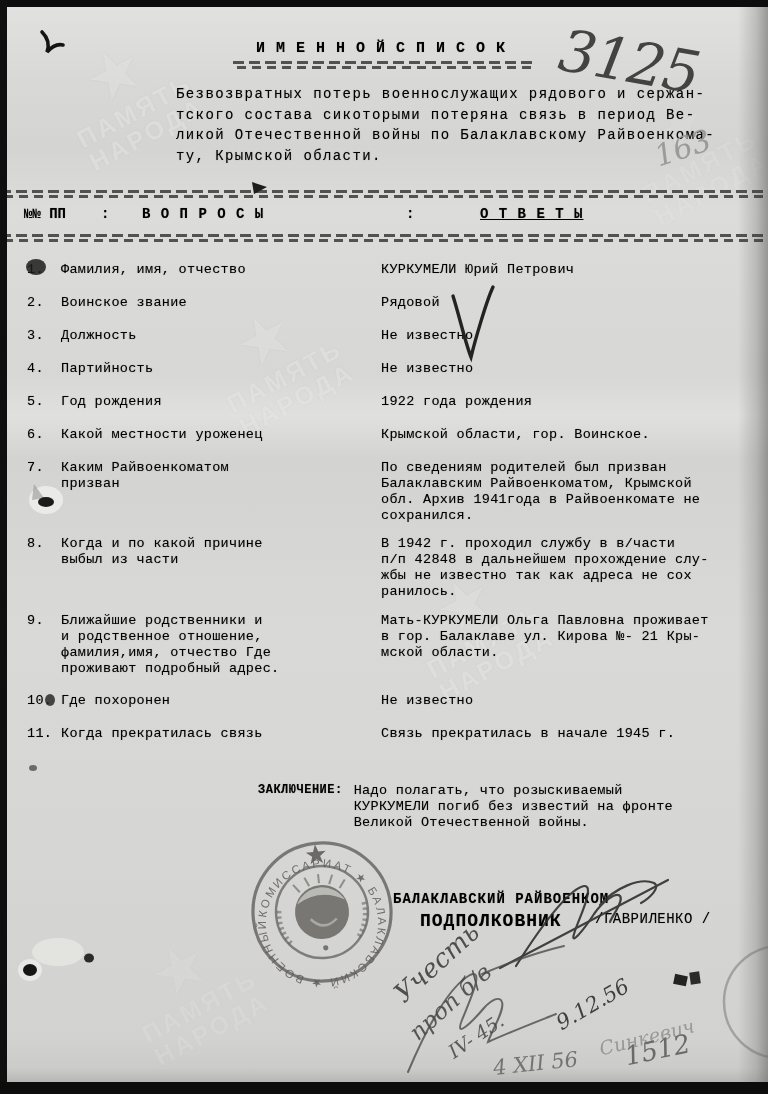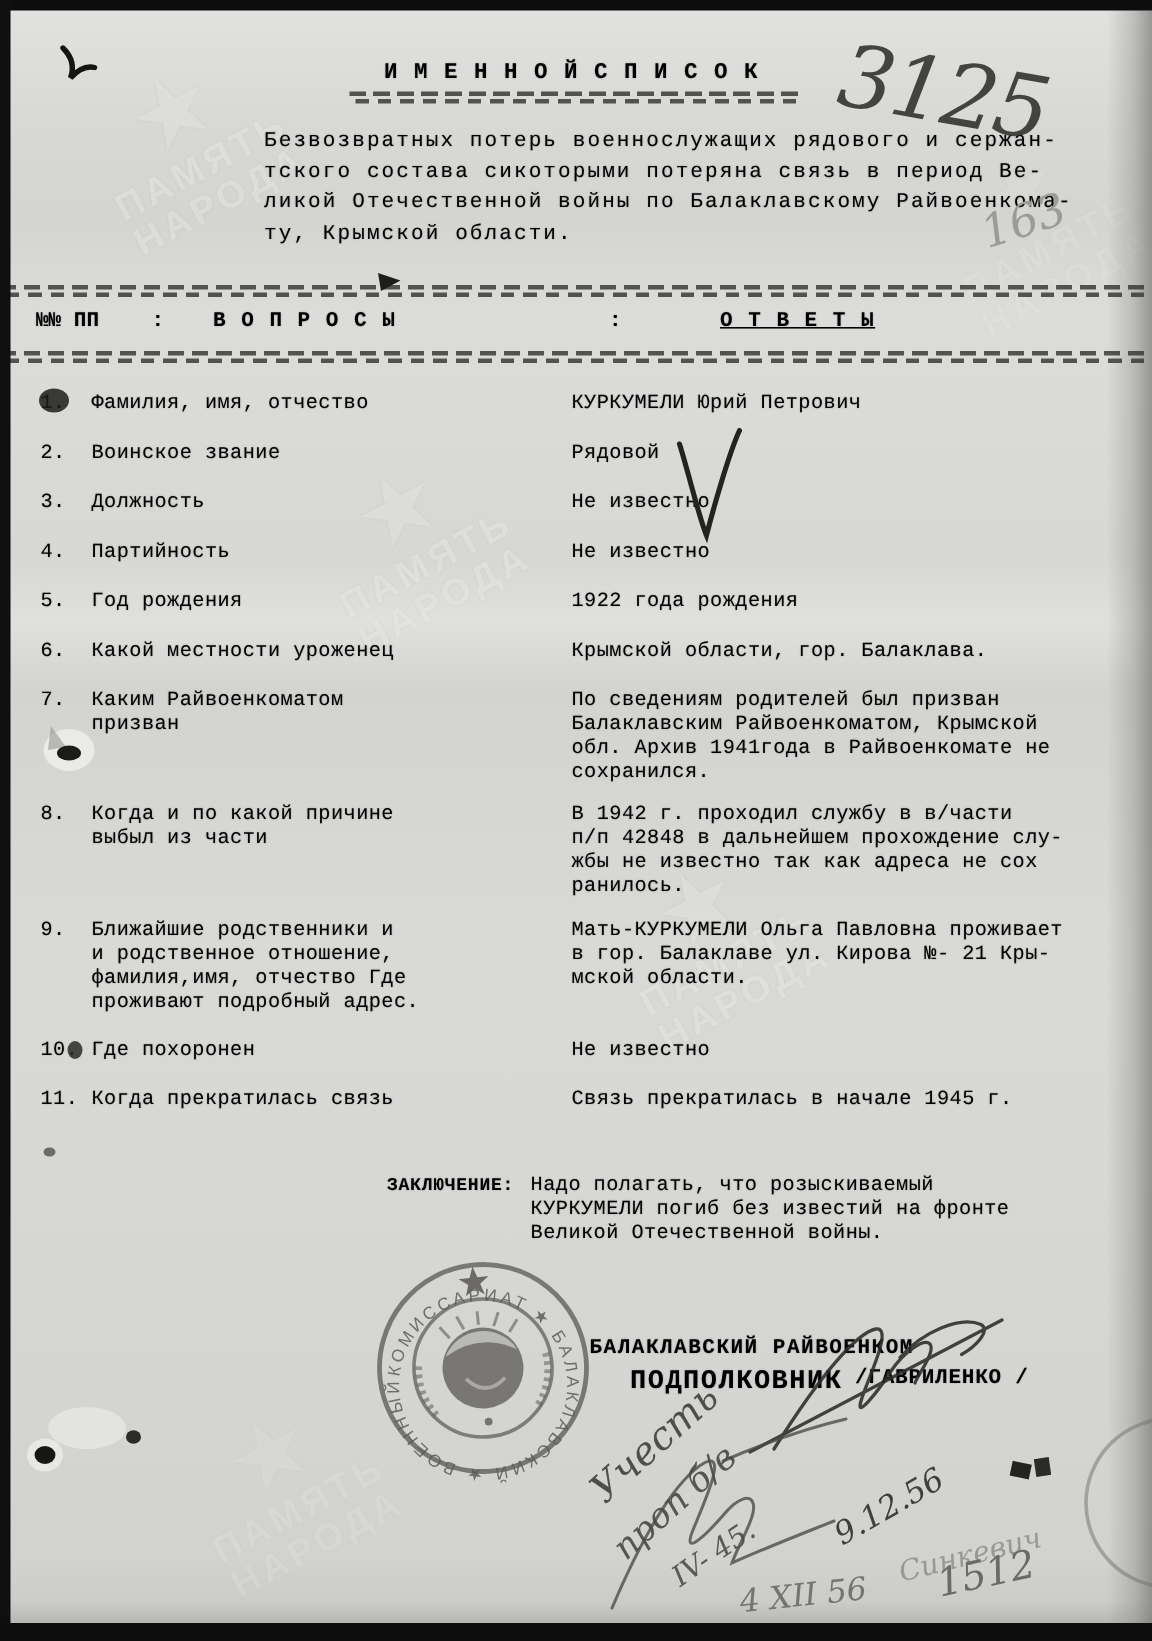--- a/index.html
+++ b/index.html
@@ -52,21 +52,21 @@
   .row.tight-a{margin-bottom:12px;}
   .row.tight-b{margin-bottom:13px;}
   .row.tight-c{margin-bottom:16px;}
 
   .conclusion{position:absolute;left:258px;top:783px;display:flex;z-index:10;}
   .conc-label{font-size:12px;font-weight:bold;letter-spacing:.5px;flex:none;margin-right:11px;}
   .conc-text{font-size:13.5px;line-height:16px;white-space:pre-line;width:345px;letter-spacing:.3px;}
 
   .sig1{position:absolute;left:393px;top:891px;font-size:14px;font-weight:bold;letter-spacing:1px;z-index:10;}
   .sig2{position:absolute;left:420px;top:911px;font-size:18px;font-weight:bold;letter-spacing:1px;z-index:10;}
-  .sig3{position:absolute;left:570px;top:911px;font-size:14px;font-weight:bold;letter-spacing:.5px;z-index:10;}
+  .sig3{position:absolute;left:595px;top:911px;font-size:14px;font-weight:normal;letter-spacing:.5px;z-index:10;}
 
   
   .hand{position:absolute;font-family:"DejaVu Serif",serif;font-style:italic;z-index:15;transform-origin:left top;}
   .num-big{left:566px;top:16px;font-size:58px;letter-spacing:-2px;color:#2f2f2d;opacity:.88;transform:rotate(10deg);}
   .num-small{left:650px;top:140px;font-size:30px;color:#9b9b99;transform:rotate(-18deg);}
   .hw-1{left:388px;top:986px;font-size:26px;color:#4e4e4c;transform:rotate(-42deg);}
   .hw-2{left:404px;top:1026px;font-size:23px;color:#555553;transform:rotate(-42deg);}
   .hw-3{left:444px;top:1044px;font-size:19px;color:#5a5a58;transform:rotate(-34deg);}
   .hw-4{left:552px;top:1014px;font-size:21px;color:#3f3f3d;transform:rotate(-30deg);}
   .hw-5{left:597px;top:1038px;font-size:19px;color:#989896;transform:rotate(-14deg);}
@@ -151,21 +151,21 @@
       <div class="a">Не известно</div>
     </div>
     <div class="row">
       <div class="num">5.</div>
       <div class="q">Год рождения</div>
       <div class="a">1922 года рождения</div>
     </div>
     <div class="row">
       <div class="num">6.</div>
       <div class="q">Какой местности уроженец</div>
-      <div class="a">Крымской области, гор. Балаклава.</div>
+      <div class="a">Крымской области, гор. Воинское.</div>
     </div>
     <div class="row tight-a">
       <div class="num">7.</div>
       <div class="q">Каким Райвоенкоматом
 призван</div>
       <div class="a">По сведениям родителей был призван
 Балаклавским Райвоенкоматом, Крымской
 обл. Архив 1941года в Райвоенкомате не
 сохранился.</div>
     </div>

